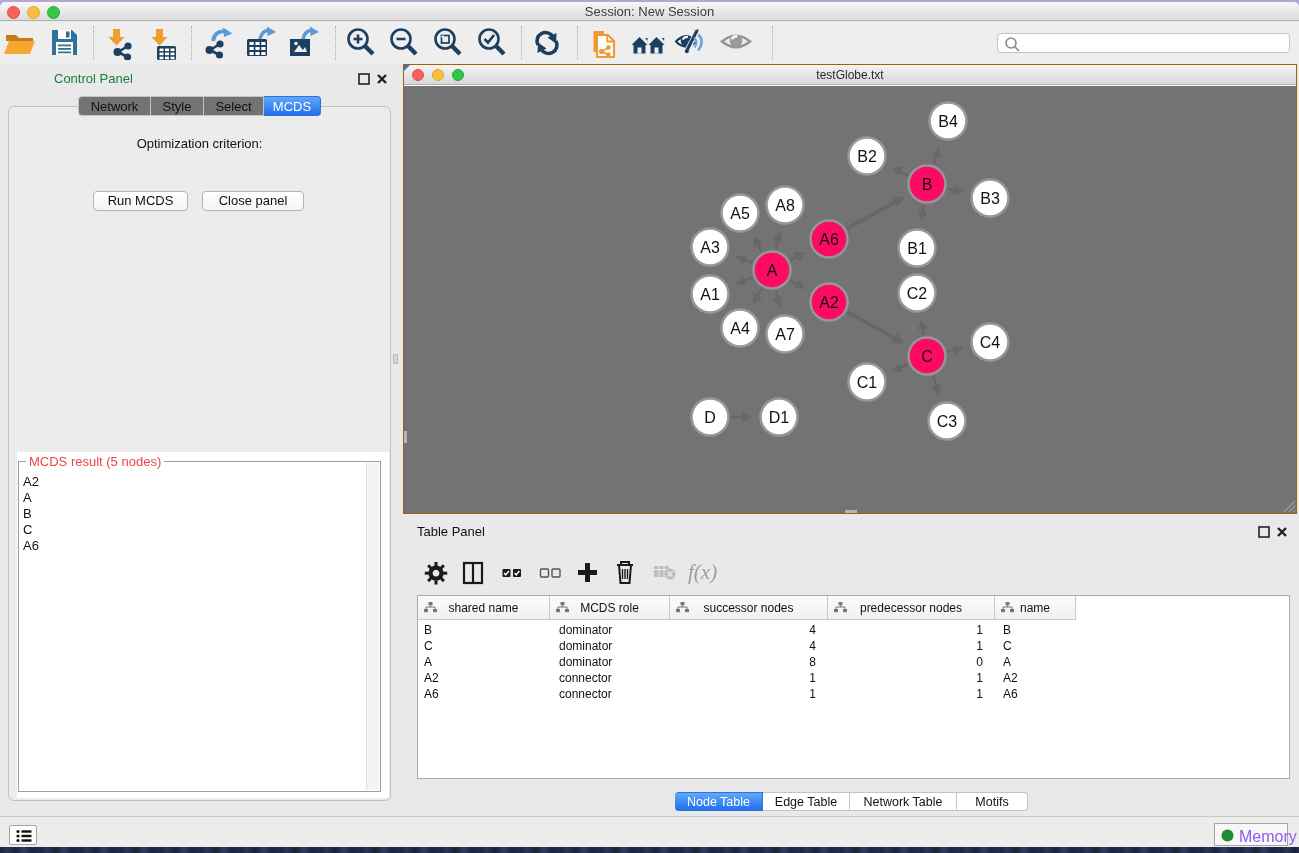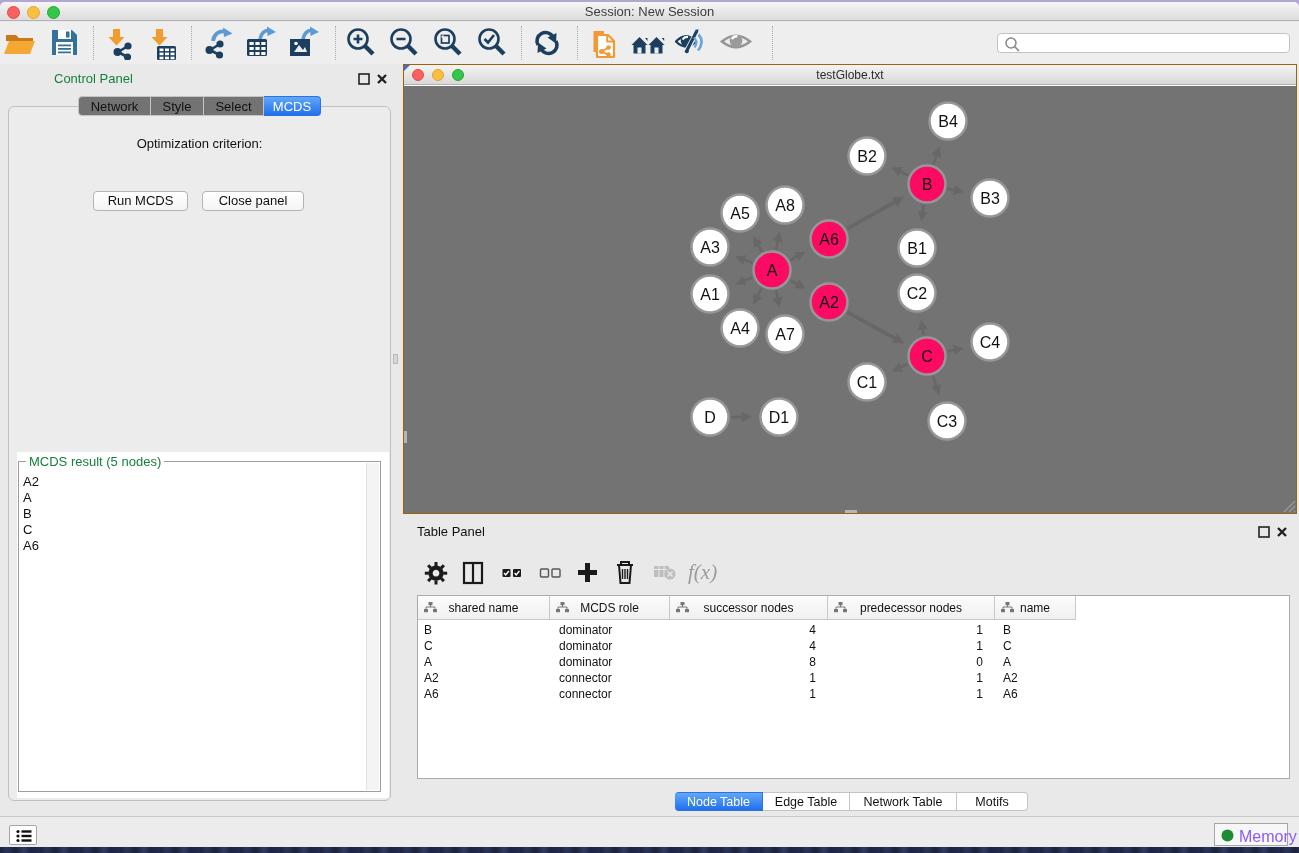--- a/index.html
+++ b/index.html
@@ -24,21 +24,21 @@
   .tab.first { border-left:1px solid #c4c4c4; border-radius:4px 0 0 4px; }
   .tab.last { border-radius:0 4px 4px 0; }
   .tab.sel { background:linear-gradient(#61a8f8,#2170ee); border-color:#2d72e0; color:#fff; }
   #optlabel { position:absolute; left:8px; top:134px; width:383px; text-align:center; font-size:13px; color:#111; }
   #dropdown { position:absolute; left:43px; top:157px; width:311px; height:20px; background:#fff; border:1px solid #b7b7b7; border-radius:4px; }
   #dropdown .dtext { position:absolute; left:12px; top:2px; font-size:13.5px; color:#111; }
   #dropdown .stepper { position:absolute; right:-1px; top:-1px; width:15px; height:20px; background:linear-gradient(#6cb0f9,#2170ee); border-radius:0 4px 4px 0; }
   .btn { position:absolute; height:20px; background:linear-gradient(#ffffff,#f4f4f4); border:1px solid #b4b4b4; border-radius:4px; font-size:13px; color:#111; text-align:center; line-height:18px; }
   #scrollarea { position:absolute; left:17px; top:450px; width:372px; height:346px; background:#fff; }
   #groupbox { position:absolute; left:1px; top:9px; width:363px; height:331px; border:1px solid #9d9d9d; }
-  #grouplabel { position:absolute; left:7px; top:-8px; background:#fff; font-size:13px; color:#15803d; padding:0 3px; }
+  #grouplabel { position:absolute; left:7px; top:-8px; background:#fff; font-size:13px; color:#ef4444; padding:0 3px; }
   #gb-scroll { position:absolute; right:1px; top:1px; width:13px; height:327px; background:#f4f4f4; border-left:1px solid #e2e2e2; }
   #mcdslist { position:absolute; left:4px; top:12px; font-size:13px; color:#111; line-height:16px; }
   
   #netwin { position:absolute; left:403px; top:62px; width:894px; height:450px; border:1px solid #a16207; background:#fff; }
   #nw-title { position:absolute; left:0; top:0; right:0; height:20px; background:linear-gradient(#f4f4f4,#d8d8d8); border-bottom:1px solid #b0b0b0; }
   #nw-title .t { position:absolute; left:0; right:0; top:3px; text-align:center; font-size:12px; color:#2b2b2b; }
   #canvas { position:absolute; left:0; top:21px; width:892px; height:427px; background:#737373; }
   
   #tp-title { position:absolute; left:417px; top:522px; font-size:13px; color:#111; }
   #tp-toolbar { position:absolute; left:410px; top:550px; }

